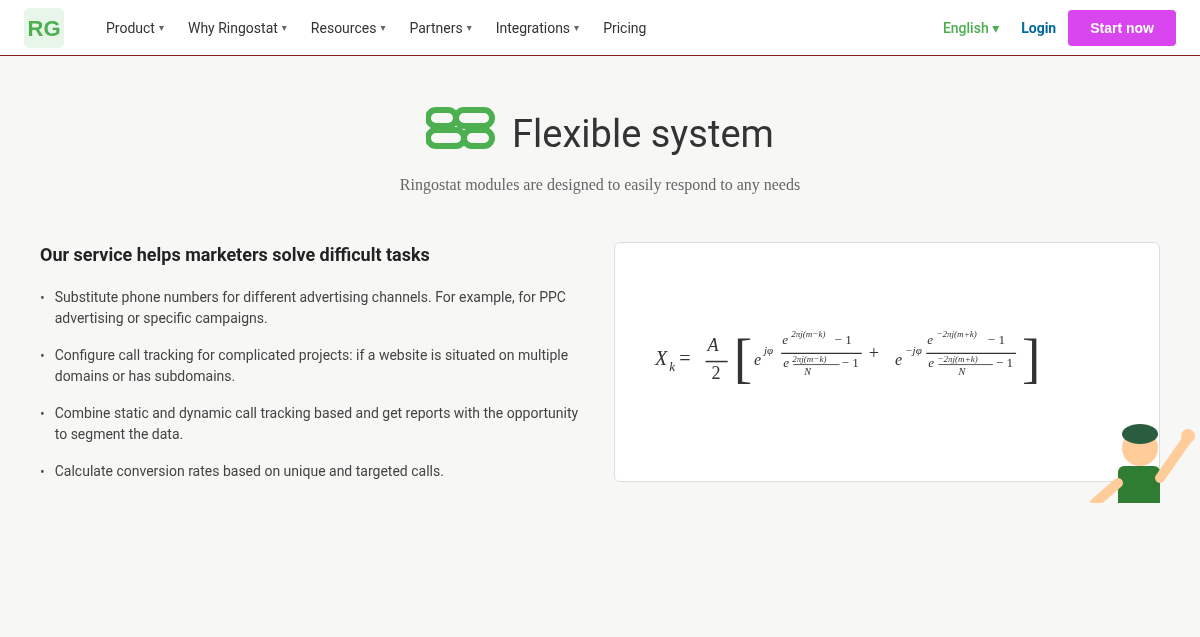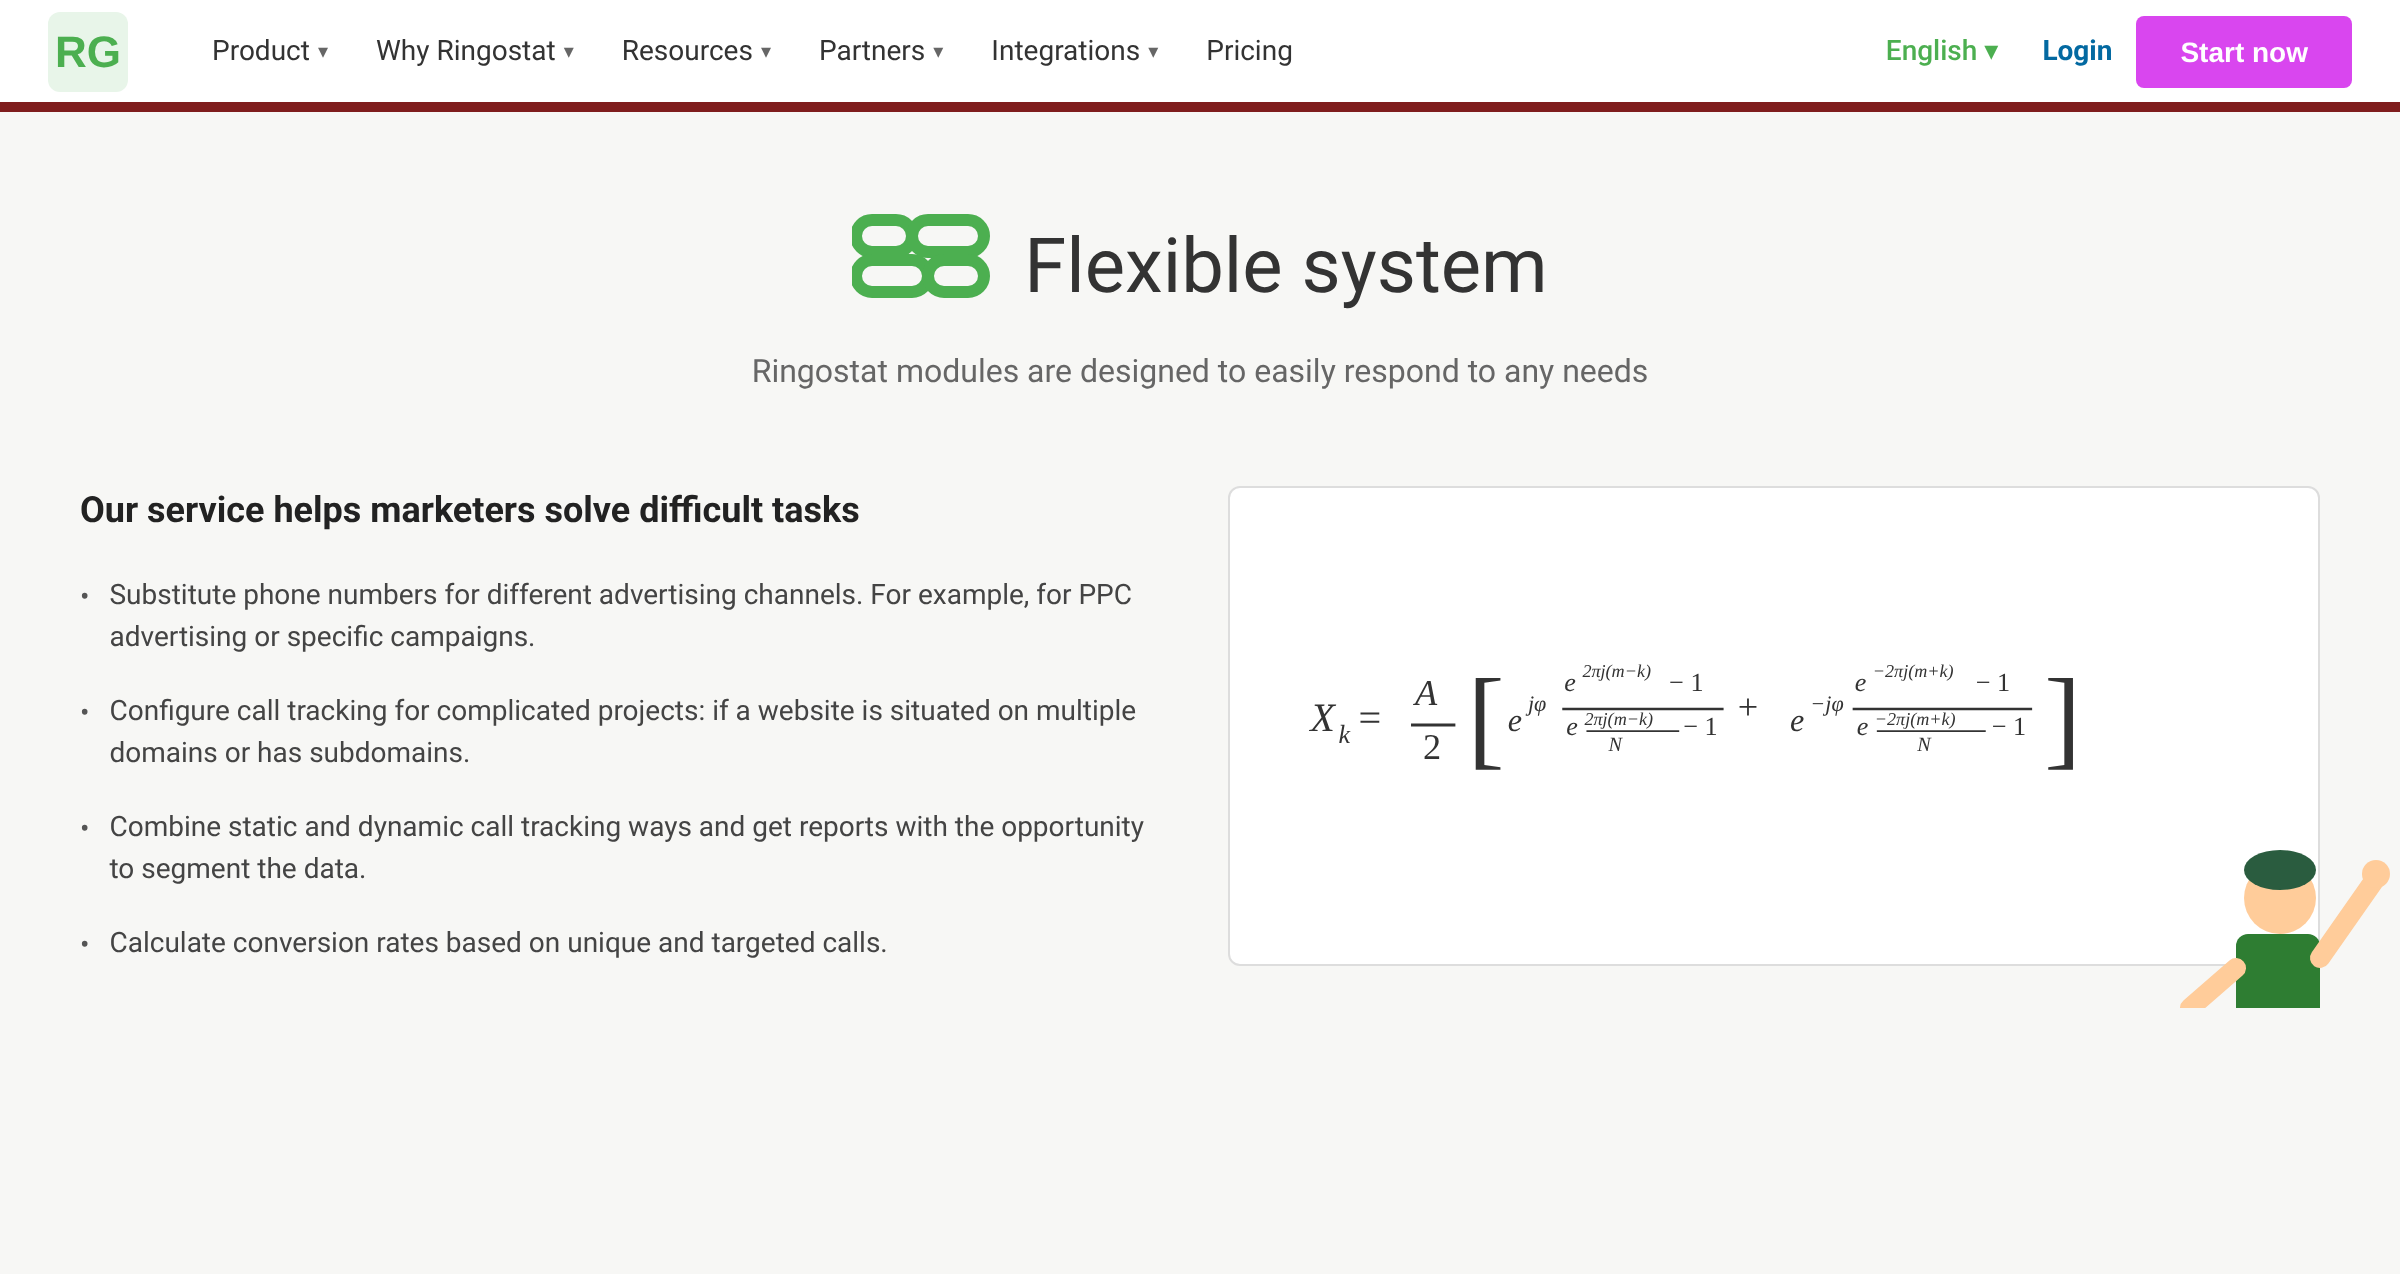--- a/index.html
+++ b/index.html
@@ -5,21 +5,21 @@
     * { margin: 0; padding: 0; box-sizing: border-box; }
     body { font-family: -apple-system, BlinkMacSystemFont, 'Segoe UI', Roboto, sans-serif; background: #f7f7f5; color: #333; }
 
     
     nav {
       background: #fff;
       display: flex;
       align-items: center;
       height: 56px;
       padding: 0 24px;
-      border-bottom: 5px solid #7f1d1d;
+      border-bottom: 1px solid #7f1d1d;
       position: sticky;
       top: 0;
       z-index: 100;
     }
     .nav-logo {
       margin-right: 32px;
       flex-shrink: 0;
     }
     .nav-logo svg { display: block; }
     .nav-links {
@@ -86,20 +86,21 @@
     .hero-title-text {
       font-size: 38px;
       font-weight: 400;
       color: #333;
     }
     .hero-subtitle {
       text-align: center;
       font-size: 16px;
       color: #666;
       margin-bottom: 48px;
+      font-family: Liberation Serif, serif;
     }
 
     
     .content-grid {
       display: grid;
       grid-template-columns: 1fr 1fr;
       gap: 28px;
       align-items: start;
     }
     .left-col h2 {
@@ -229,21 +230,21 @@
         <li>
           <span class="bullet-dot">•</span>
           <span>Substitute phone numbers for different advertising channels. For example, for PPC advertising or specific campaigns.</span>
         </li>
         <li>
           <span class="bullet-dot">•</span>
           <span>Configure call tracking for complicated projects: if a website is situated on multiple domains or has subdomains.</span>
         </li>
         <li>
           <span class="bullet-dot">•</span>
-          <span>Combine static and dynamic call tracking ways and get reports with the opportunity to segment the data.</span>
+          <span>Combine static and dynamic call tracking based and get reports with the opportunity to segment the data.</span>
         </li>
         <li>
           <span class="bullet-dot">•</span>
           <span>Calculate conversion rates based on unique and targeted calls.</span>
         </li>
       </ul>
     </div>
 
     <div class="right-col">
       <div class="formula-card">

